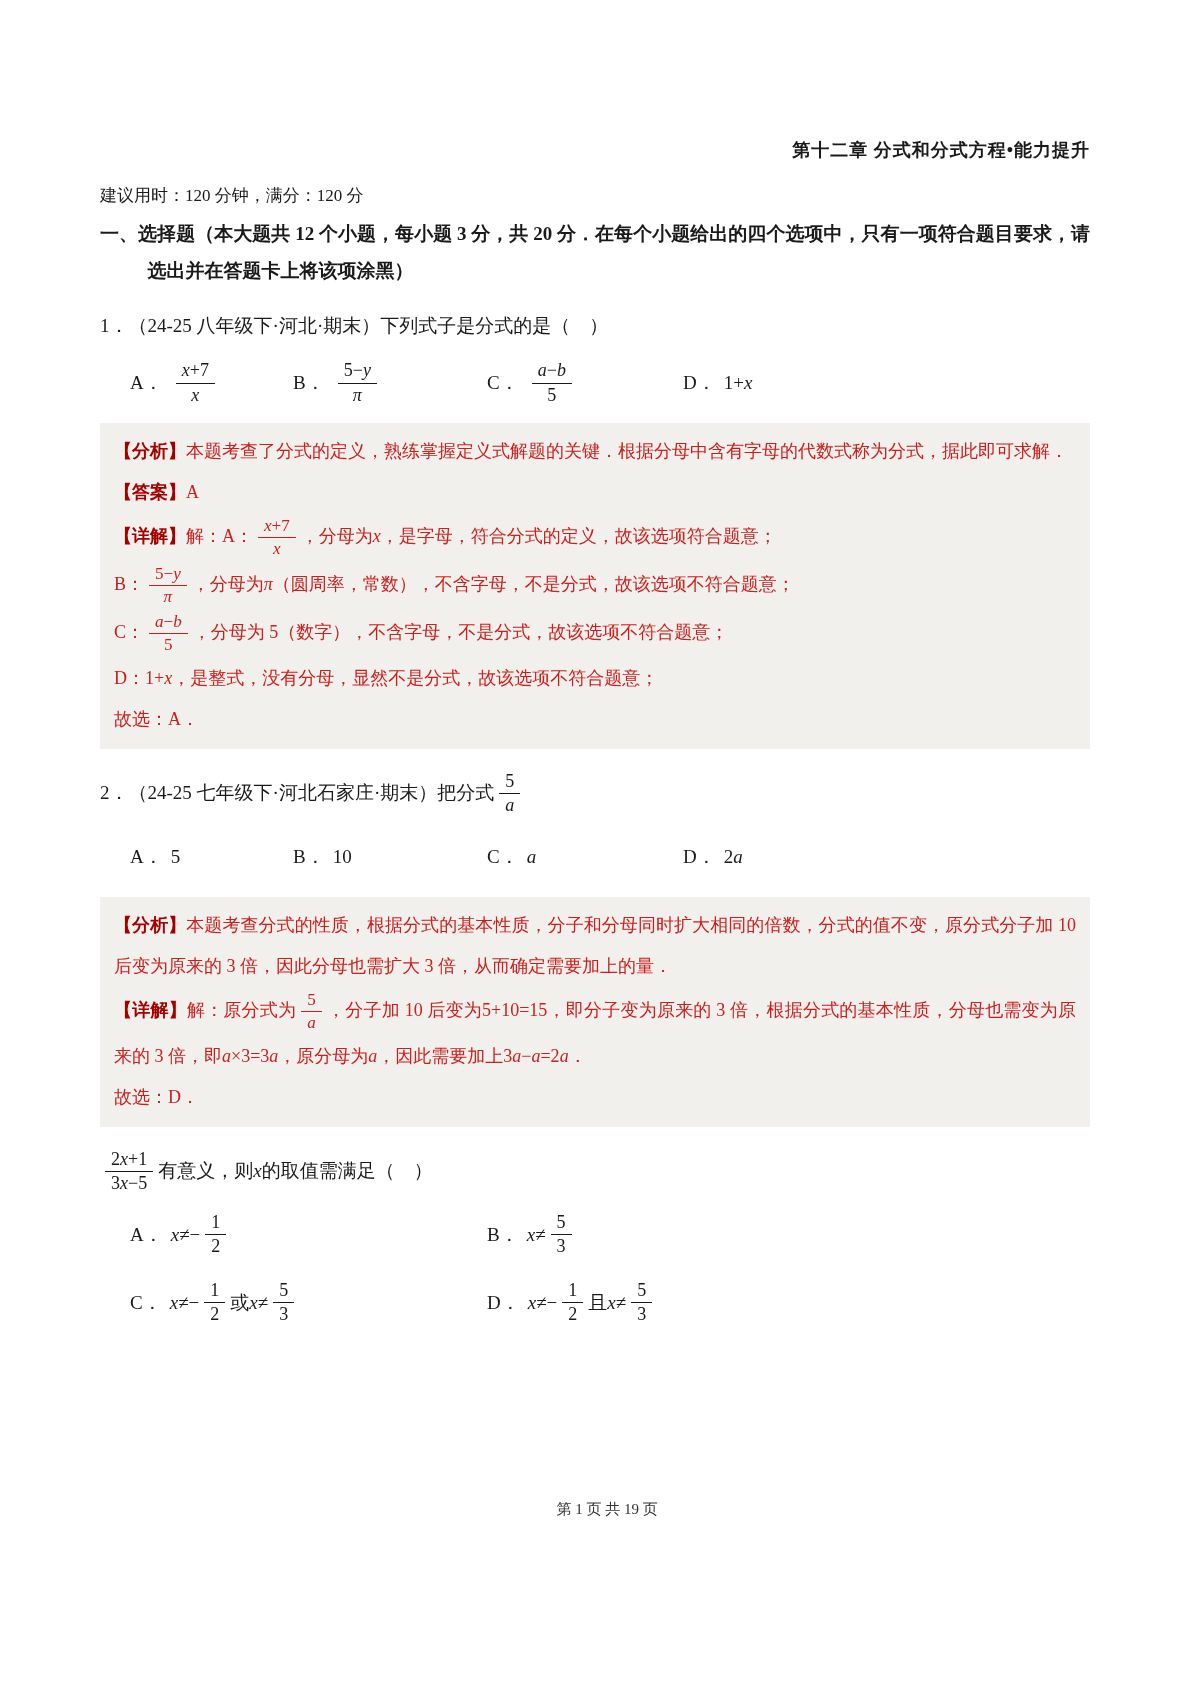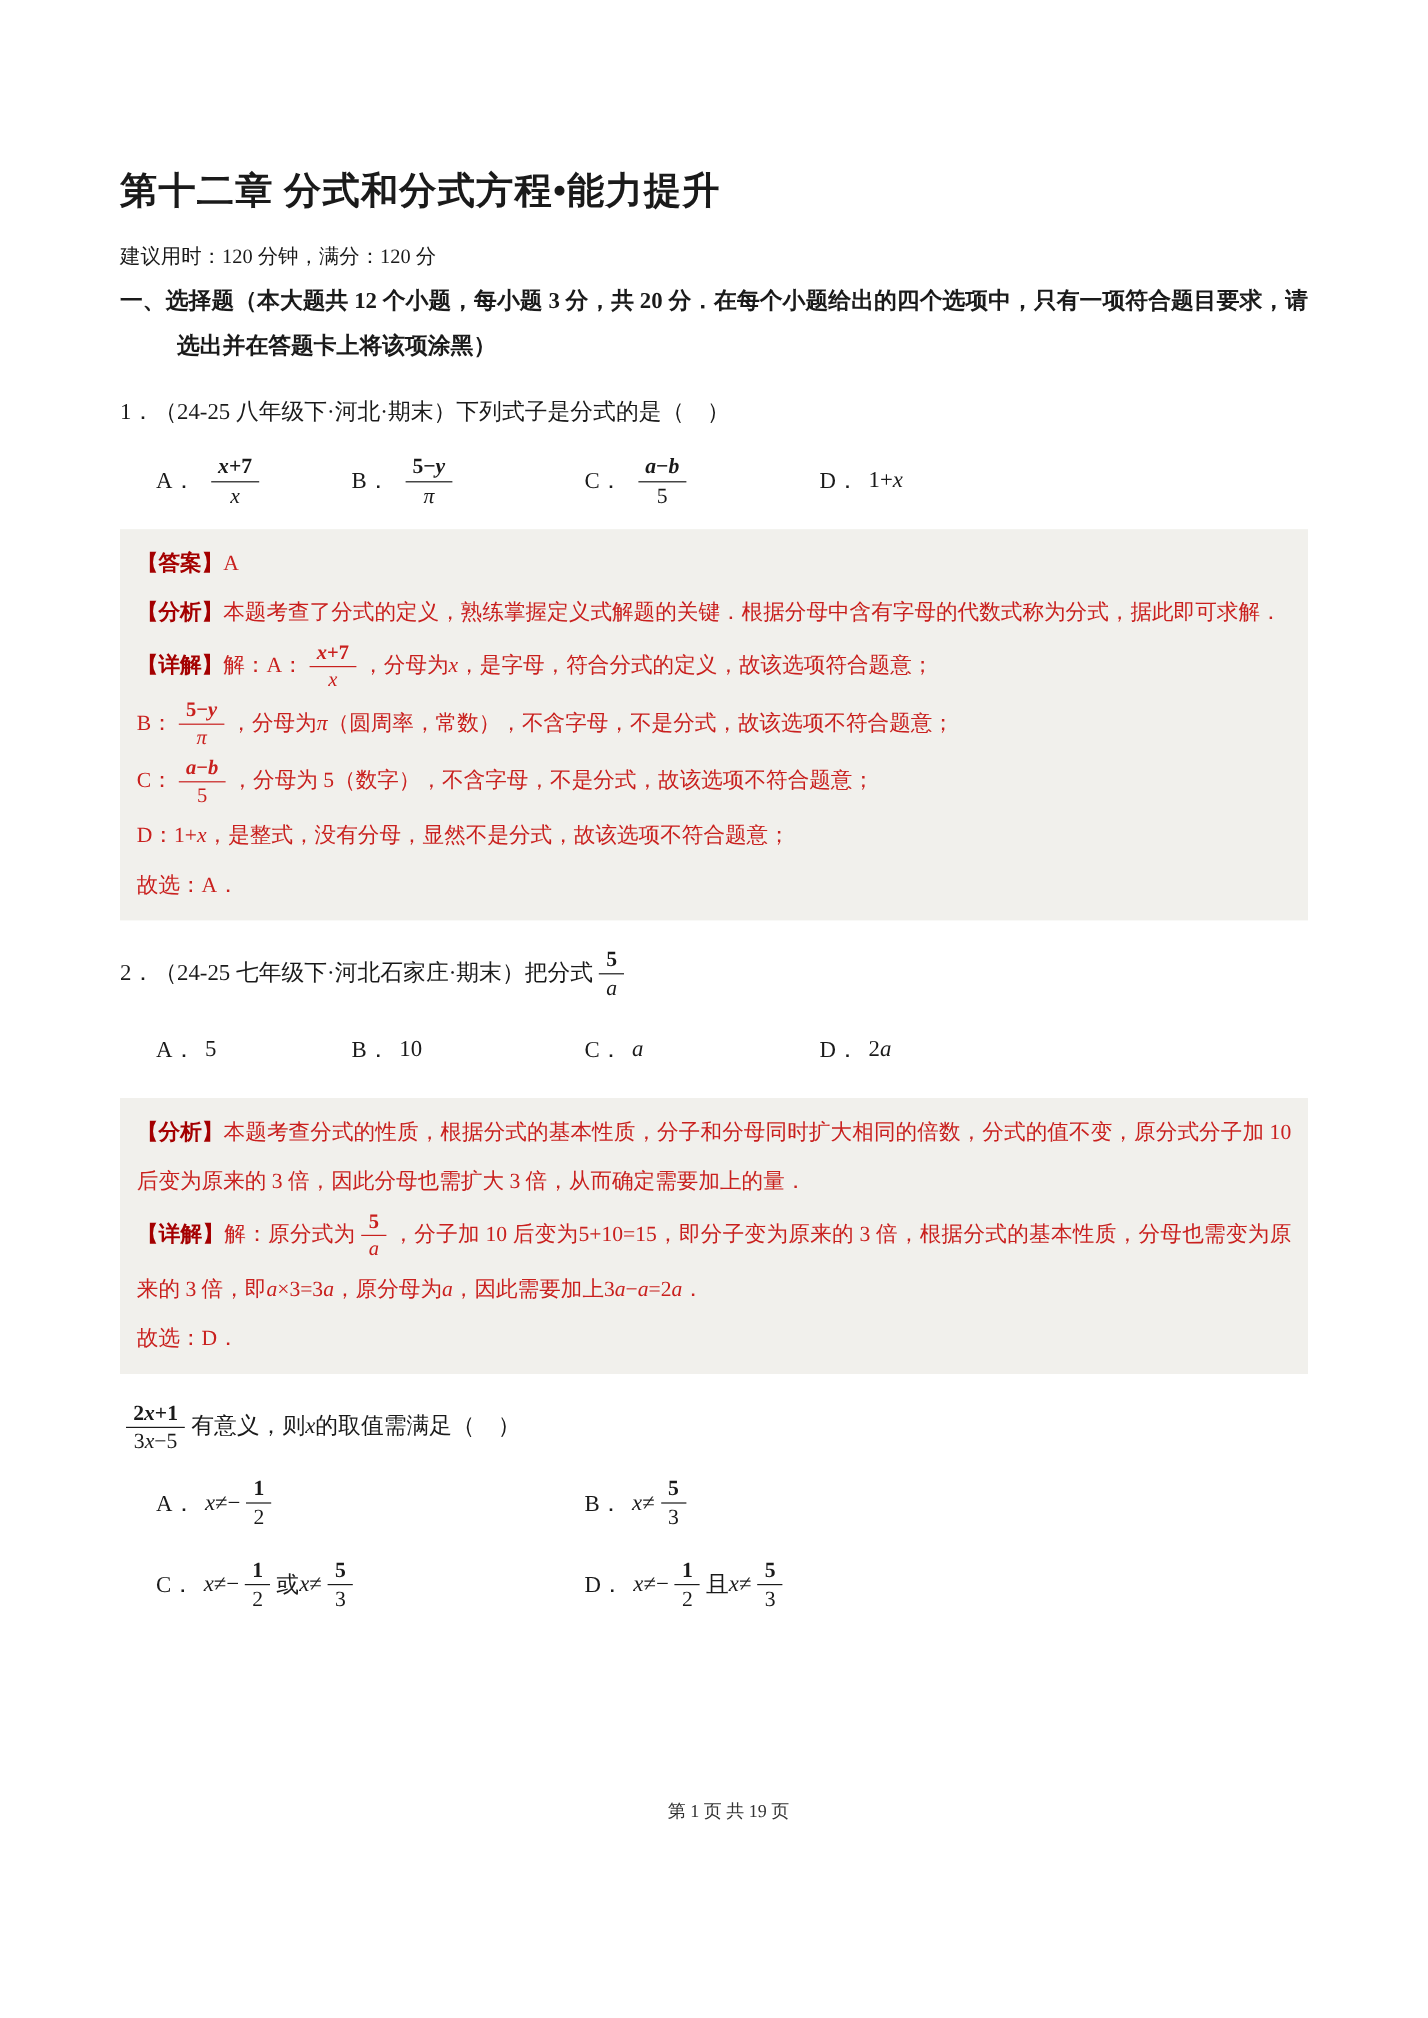--- a/index.html
+++ b/index.html
@@ -12,22 +12,22 @@
     width:1190px;min-height:1682px;position:relative;
     font-family:"Liberation Serif","DejaVu Serif",serif;
     color:#1a1a1a;
   }
   .page{padding:138px 100px 0 100px;width:990px;}
   .title{
     margin:0 0 16px 0;text-align:center;
     font-size:30px;font-weight:bold;letter-spacing:1px;
   }
   .subtitle{
-    margin:0 0 22px 0;text-align:left;
-    font-size:31px;font-weight:bold;letter-spacing:1px;font-family:Liberation Serif, serif;
+    margin:0 0 22px 0;text-align:right;
+    font-size:18px;font-weight:bold;letter-spacing:1px;font-family:Liberation Serif, serif;
   }
   .meta{margin:0 0 8px 0;text-align:left;font-size:17px;}
   .section-heading{
     margin:0 0 18px 0;font-size:19px;font-weight:bold;line-height:1.95;
     text-align:justify;padding-left:2.5em;text-indent:-2.5em;
   }
   .question{margin:0 0 6px 0;}
   .stem{margin:10px 0 12px 0;font-size:19px;line-height:2;text-align:justify;}
   .options{margin:4px 0 14px 30px;font-size:19px;}
   .cols-4{display:grid;grid-template-columns:163px 194px 196px auto;align-items:center;}
@@ -40,21 +40,21 @@
     color:var(--answer-text);
     padding:8px 14px;margin:12px 0 20px 0;
     font-size:18px;
   }
   .ans-line{margin:0;line-height:2.3;text-align:justify;}
   .ans-label{font-weight:bold;color:var(--answer-label);}
   .frac{
     display:inline-flex;flex-direction:column;vertical-align:middle;
     text-align:center;margin:2px 5px;line-height:1.2;font-size:0.95em;
   }
-  .frac .num{border-bottom:1.5px solid currentColor;padding:0 6px 1px 6px;display:block;font-weight:bold;}
+  .frac .num{border-bottom:1.5px solid currentColor;padding:0 6px 1px 6px;display:block;}
   .frac .den{padding-top:1px;display:block;}
   .math i, .frac i{font-style:italic;font-family:"Liberation Serif","DejaVu Serif",serif;}
   .mtext{white-space:pre-wrap;}
   .footer{
     position:absolute;left:12px;top:1500px;width:1190px;
     text-align:center;font-size:15px;color:#333;
   }
 </style>
 </head>
 <body>
@@ -97,22 +97,22 @@
           </span>
       </div>
       <div class="option">
         <span class="opt-label">D．</span>
         <span class="opt-body">
             <span class="math">1+<i>x</i></span>
           </span>
       </div>
     </div>
     <div class="answer-block">
+      <p class="ans-line"><span class="ans-label">【分析】</span><span class="mtext">本题考查了分式的定义，熟练掌握定义式解题的关键．根据分母中含有字母的代数式称为分式，据此即可求解．</span></p>
       <p class="ans-line"><span class="ans-label">【答案】</span><span class="mtext">A</span></p>
-      <p class="ans-line"><span class="ans-label">【分析】</span><span class="mtext">本题考查了分式的定义，熟练掌握定义式解题的关键．根据分母中含有字母的代数式称为分式，据此即可求解．</span></p>
       <p class="ans-line"><span class="ans-label">【详解】</span><span class="mtext">解：A：</span><span class="frac">
             <span class="num"><i>x</i>+7</span>
             <span class="den"><i>x</i></span>
           </span><span class="mtext">，分母为</span><span class="math"><i>x</i></span><span class="mtext">，是字母，符合分式的定义，故该选项符合题意；</span></p>
       <p class="ans-line"><span class="mtext">B：</span><span class="frac">
             <span class="num">5−<i>y</i></span>
             <span class="den"><i>π</i></span>
           </span><span class="mtext">，分母为</span><span class="math"><i>π</i></span><span class="mtext">（圆周率，常数），不含字母，不是分式，故该选项不符合题意；</span></p>
       <p class="ans-line"><span class="mtext">C：</span><span class="frac">
             <span class="num"><i>a</i>−<i>b</i></span>

